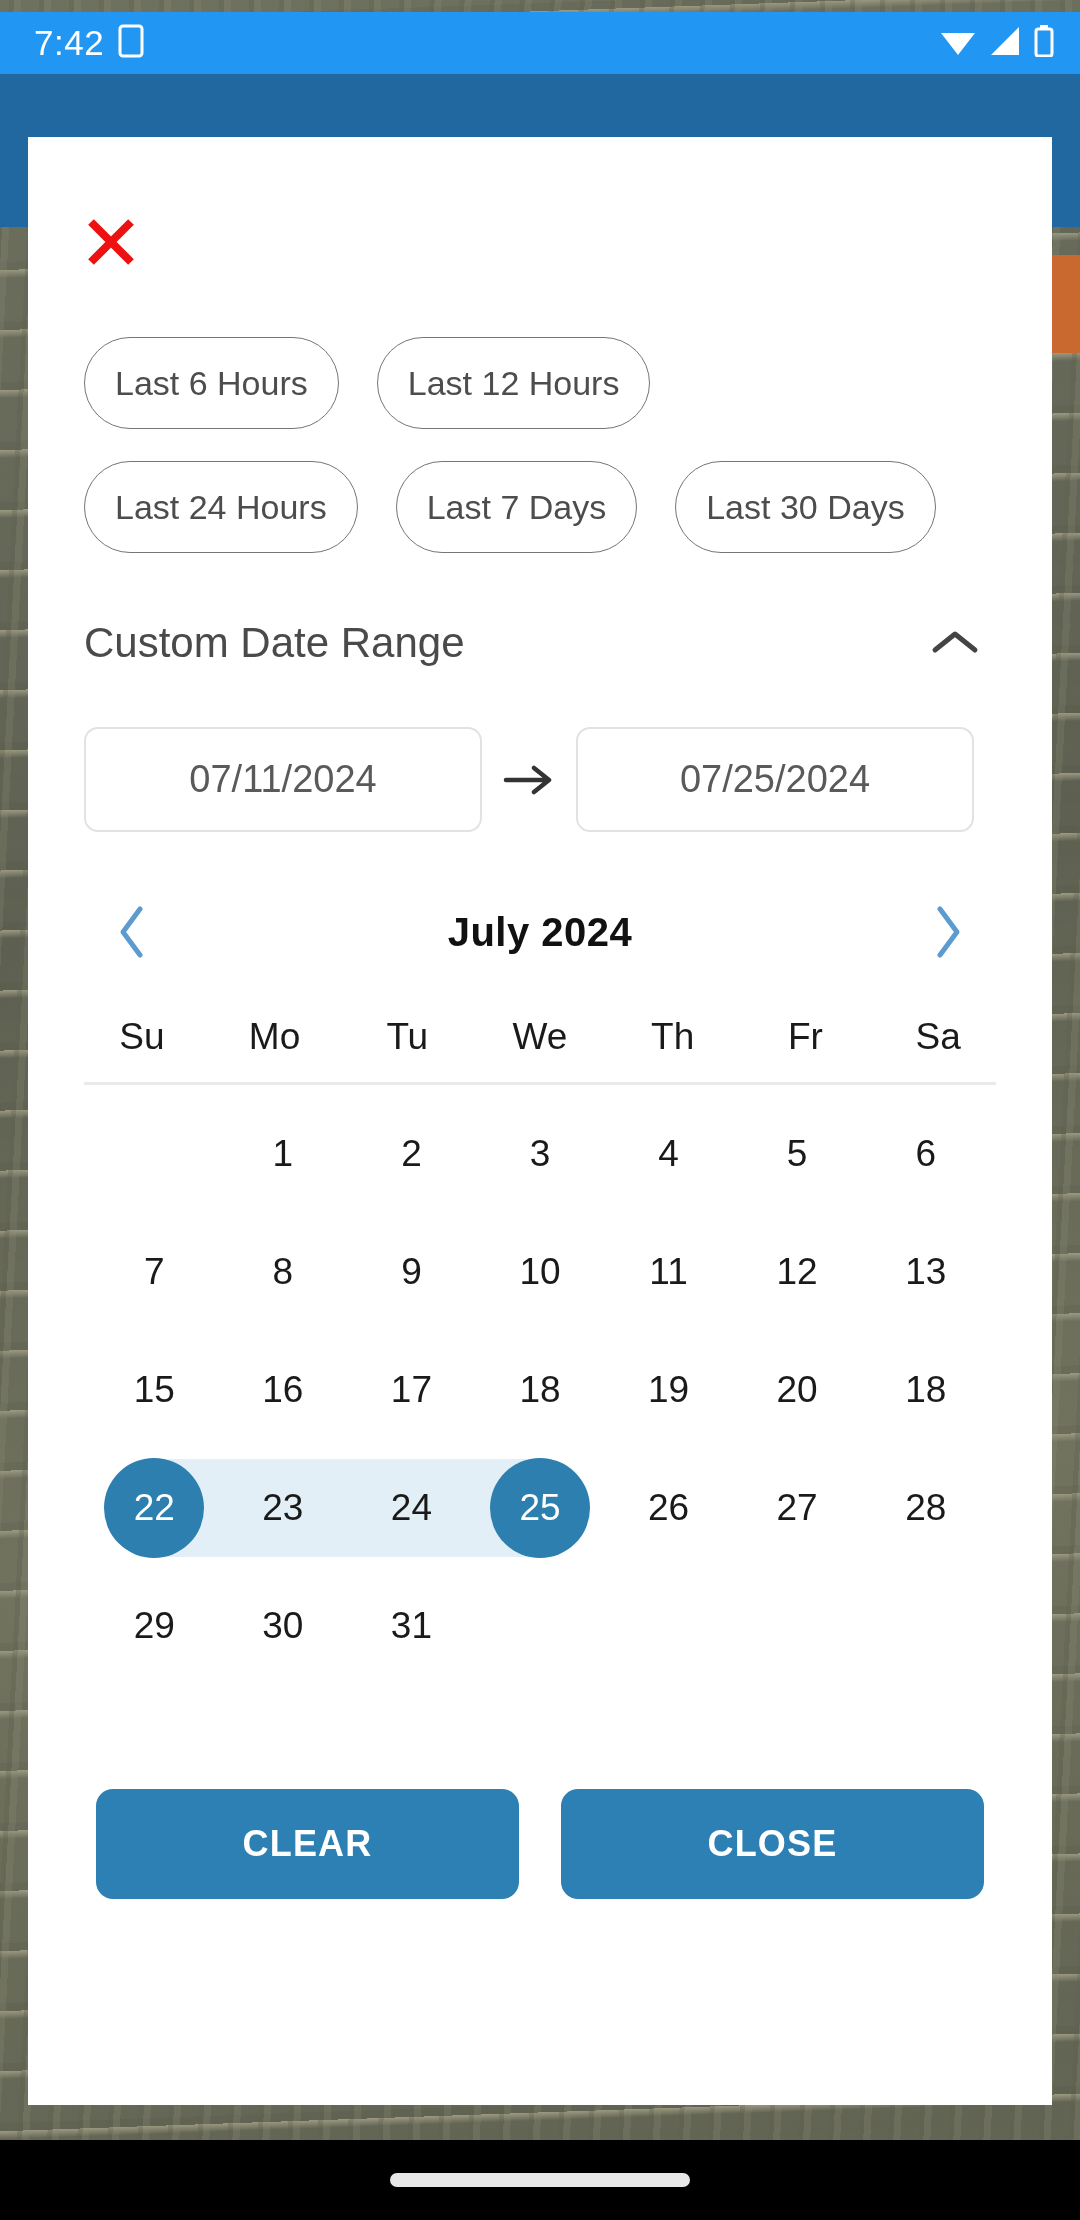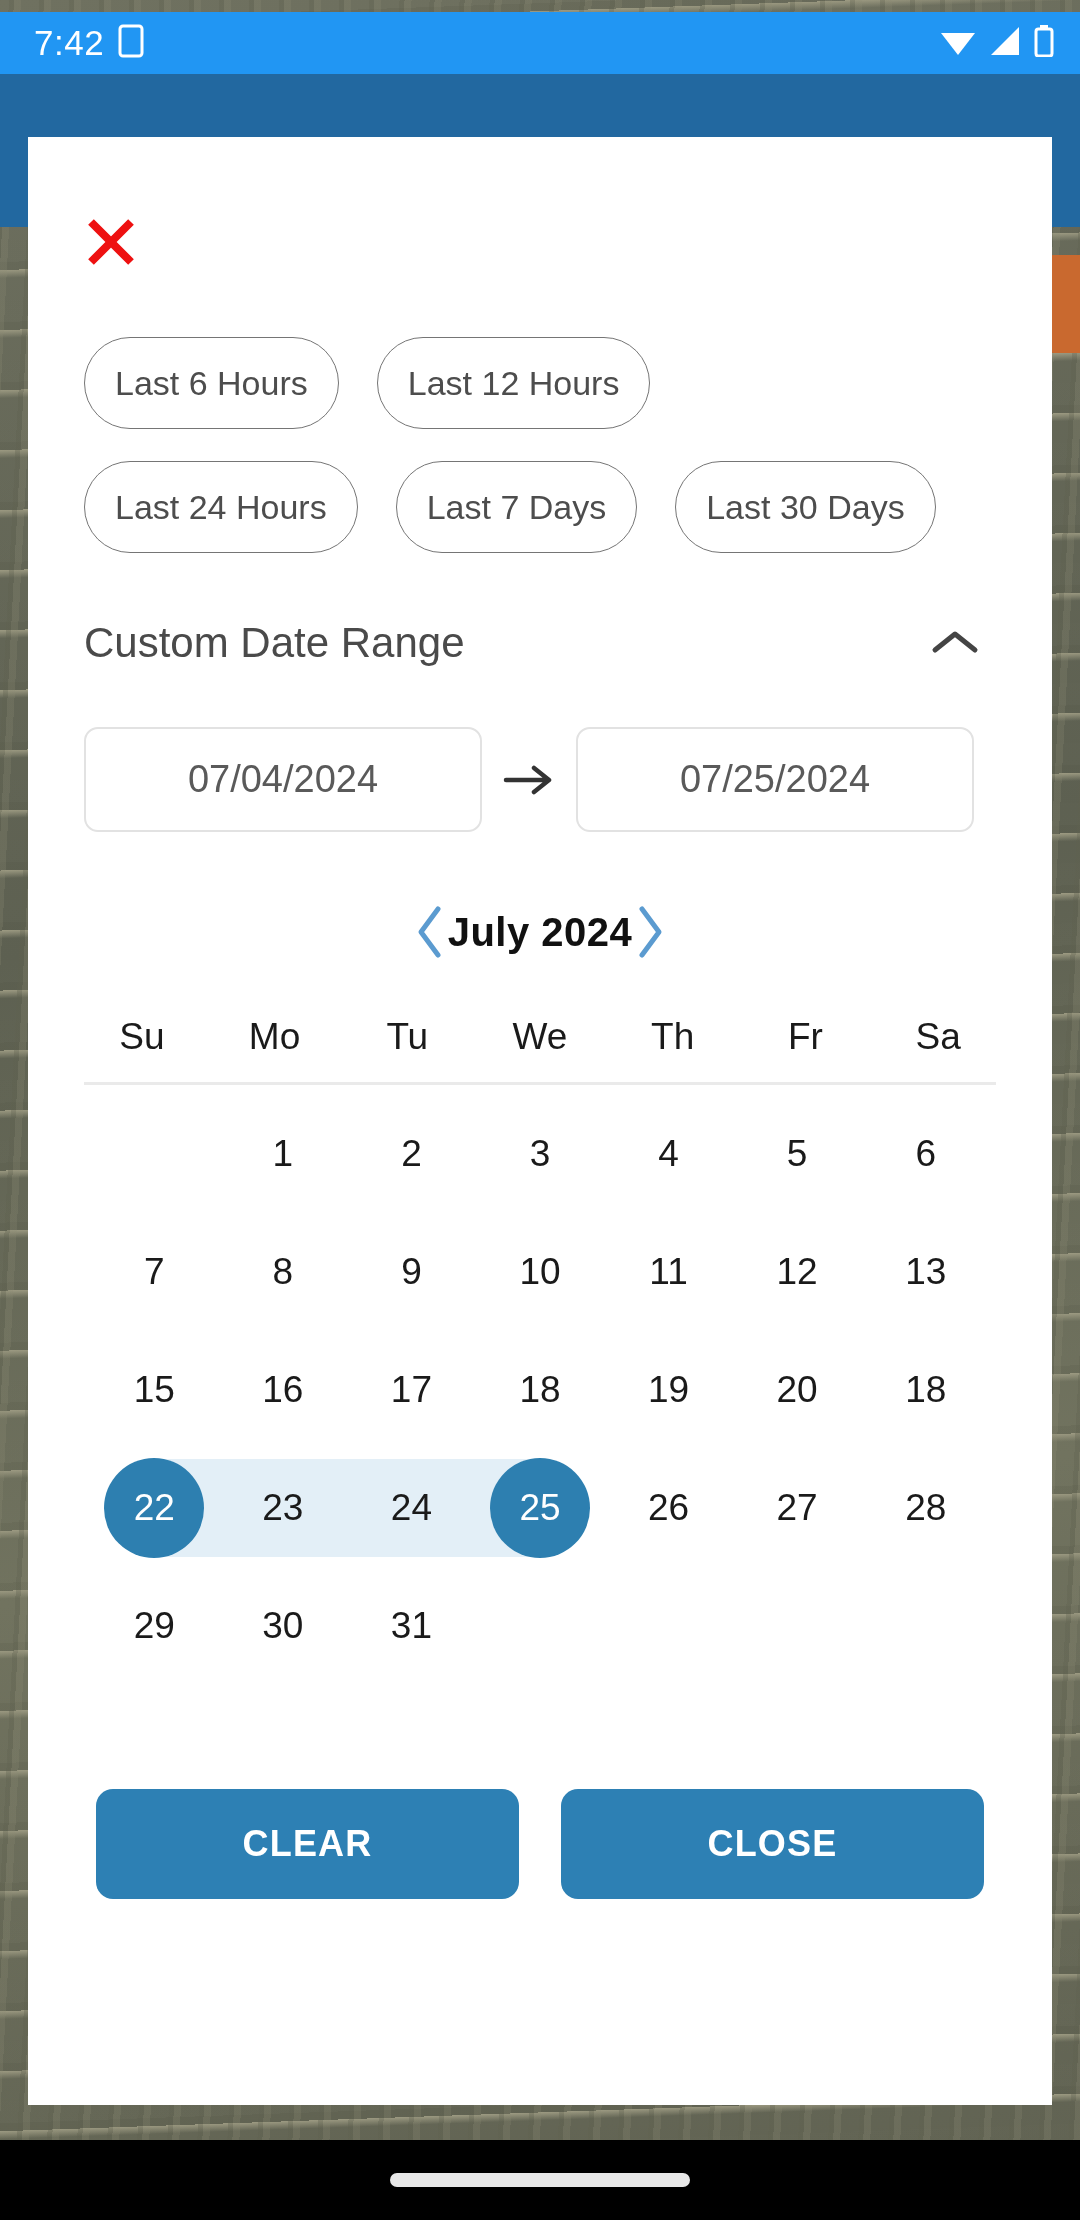--- a/index.html
+++ b/index.html
@@ -215,21 +215,21 @@
     display: flex;
     align-items: center;
     justify-content: center;
   }
 
   
   .cal-nav {
     margin-top: 72px;
     display: flex;
     align-items: center;
-    justify-content: center;
+    justify-content: space-between;
     padding: 0 32px;
   }
   .cal-nav .month-year {
     font-size: 40px;
     font-weight: 700;
     color: #111;
     letter-spacing: 0.5px;
   }
   .cal-nav .nav-arrow { cursor: pointer; line-height: 0; }
 
@@ -424,21 +424,21 @@
     <div class="cdr-header">
       <span class="cdr-label">Custom Date Range</span>
       <span style="line-height:0;">
         <svg width="50" height="30" viewBox="0 0 50 30" aria-hidden="true">
           <path d="M5 22 L25 6 L45 22" stroke="#444444" stroke-width="5" fill="none" stroke-linecap="round" stroke-linejoin="round"></path>
         </svg>
       </span>
     </div>
 
     <div class="date-fields">
-      <div class="date-field">07/04/2024</div>
+      <div class="date-field">07/11/2024</div>
       <div class="range-arrow">
         <svg width="54" height="36" viewBox="0 0 54 36" aria-hidden="true">
           <path d="M4 18 H46 M32 6 L47 18 L32 30" stroke="#333333" stroke-width="4.5" fill="none" stroke-linecap="round" stroke-linejoin="round"></path>
         </svg>
       </div>
       <div class="date-field">07/25/2024</div>
     </div>
 
     <div class="cal-nav">
       <span class="nav-arrow">

